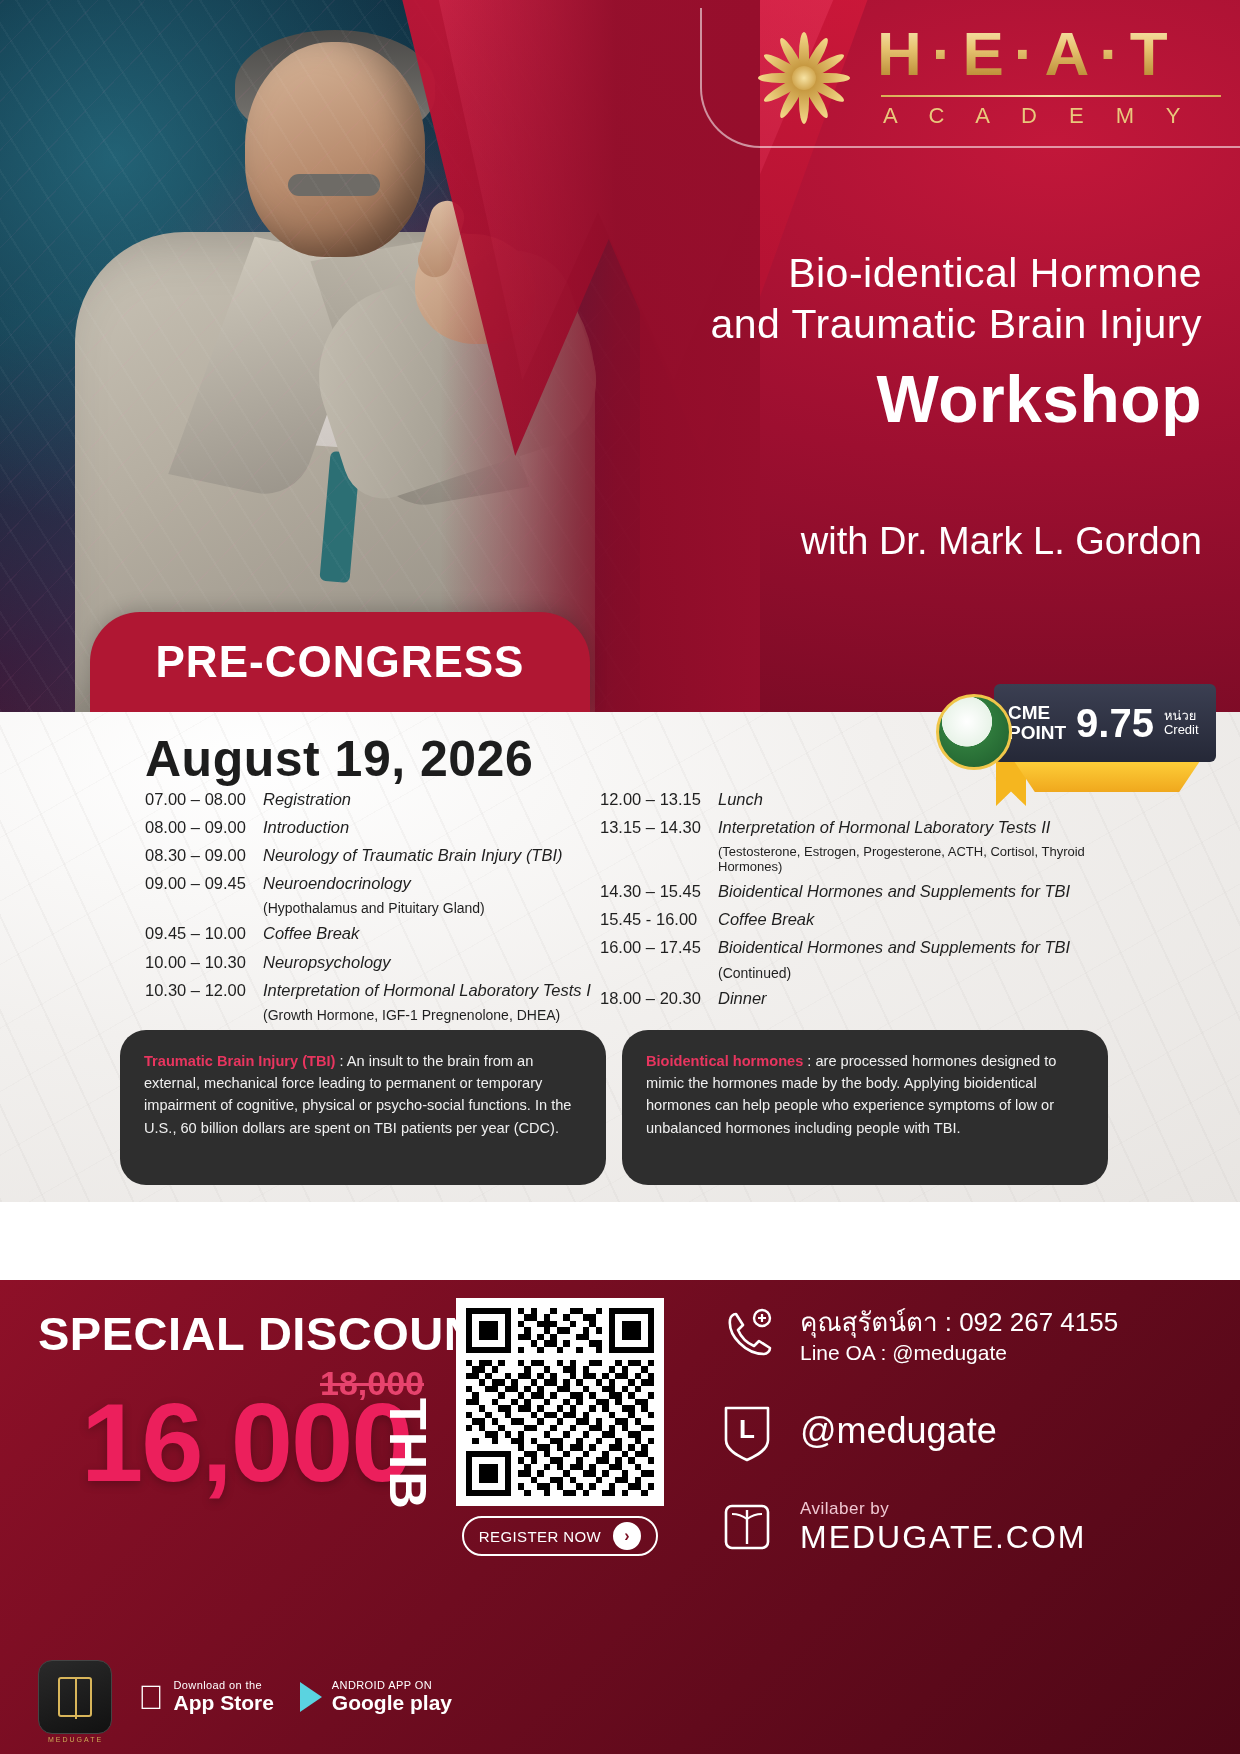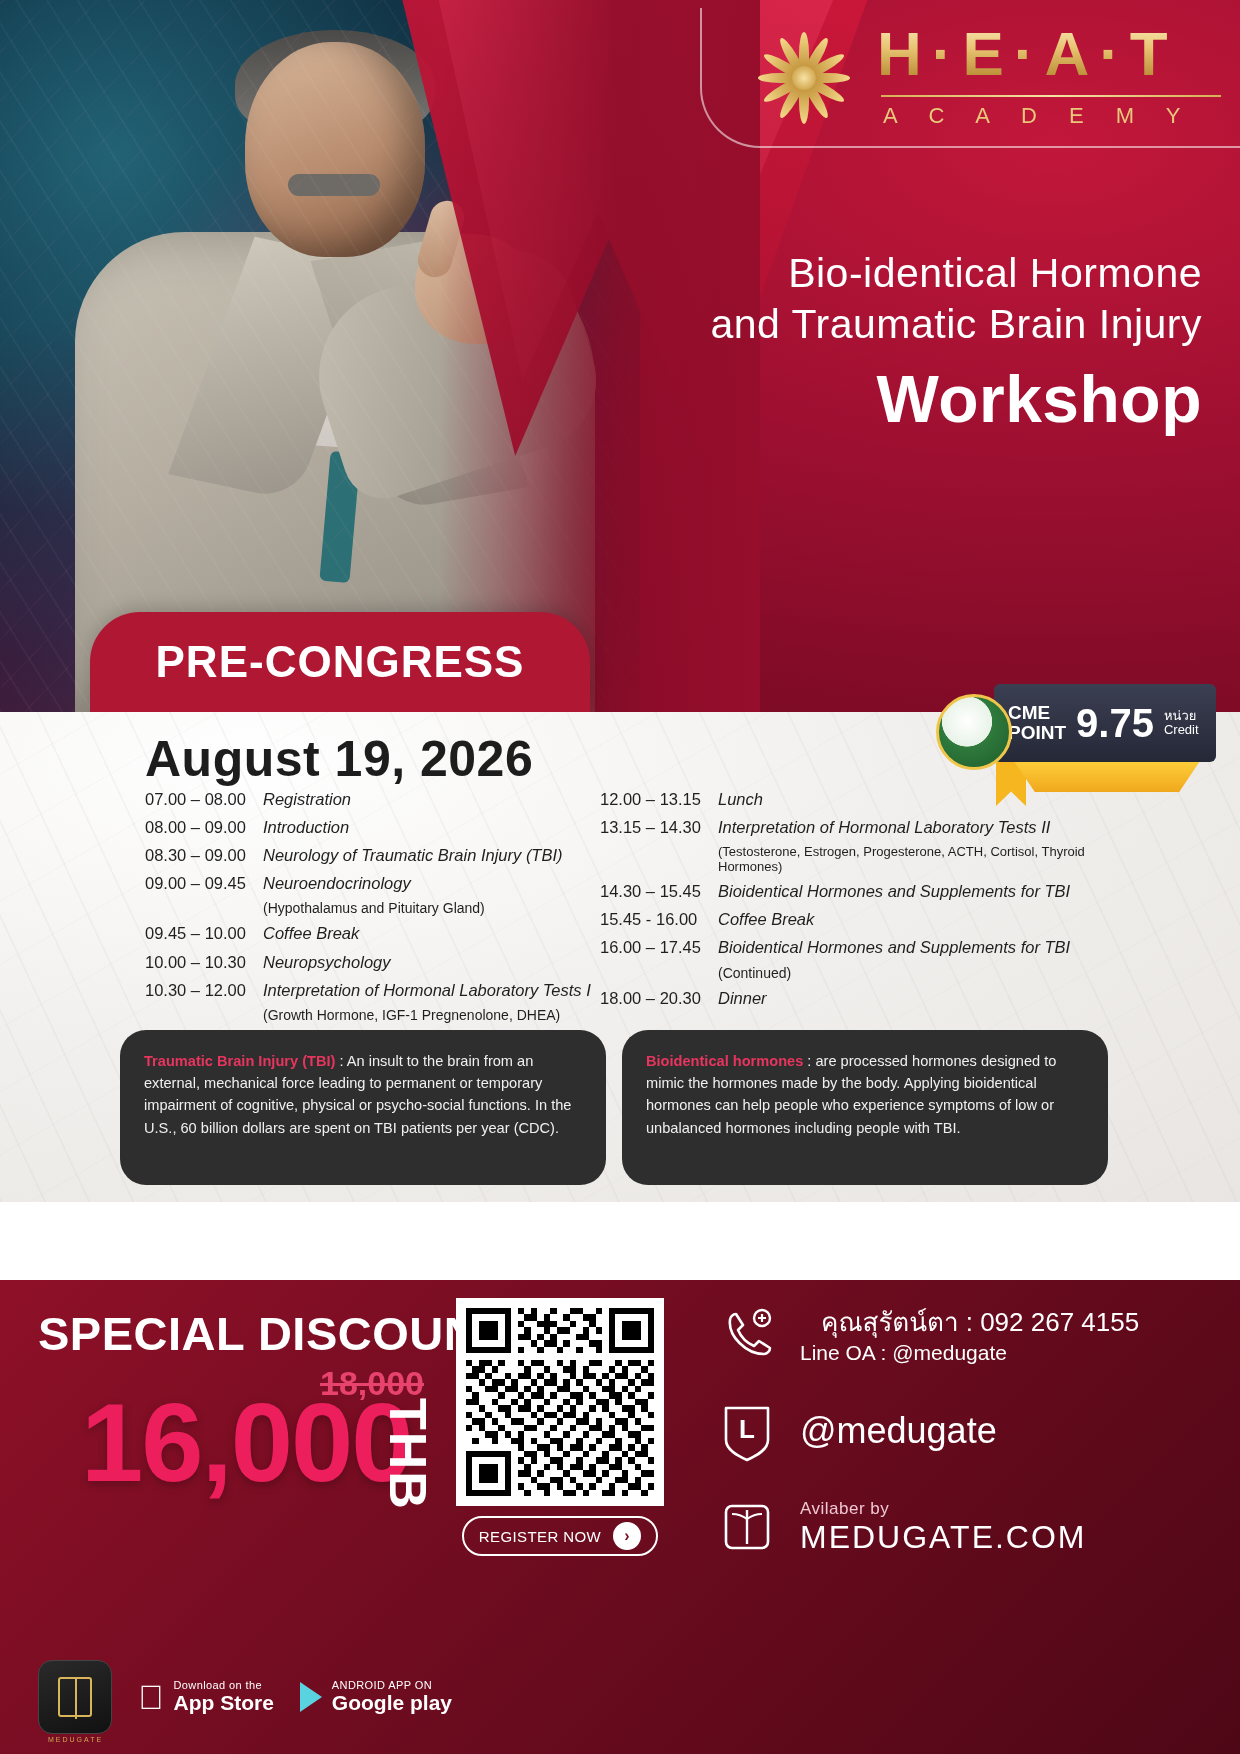--- a/index.html
+++ b/index.html
@@ -345,21 +345,21 @@
     display:flex; align-items:center; justify-content:center; font-size:16px; font-weight:700;
   }
 
   
   .contact {
     position:absolute; left:716px; top:24px; width: 500px; color:#fff;
   }
   .c-row { display:flex; align-items:center; gap:22px; margin-bottom: 34px; }
   .c-ico { width: 62px; height: 62px; flex:0 0 62px; position:relative; }
   .phone-ico svg, .line-ico svg, .book-ico svg { display:block; }
-  .c-text1 { font-size: 26px; line-height:1.35;margin-left:21px; }
+  .c-text1 { font-size: 26px; line-height:1.35; }
   .c-text2 { font-size: 21px; }
   .line-id { font-size: 36px; }
   .avail { font-size: 17px; color:#f0c8d2; letter-spacing:.5px; }
   .medugate { font-size: 32px; letter-spacing: 2px; }
 
   
   .stores { position:absolute; left:38px; top:380px; display:flex; align-items:center; gap:26px; }
   .store-logo {
     width: 74px; height: 74px; border-radius: 14px;
     background: linear-gradient(160deg,#2a2a2a,#111);
@@ -429,20 +429,21 @@
         <div class="logo-rule"></div>
         <div class="logo-acad">A C A D E M Y</div>
       </div>
     </div>
 
     <div class="hero-title">
       <div class="hero-l1">Bio-identical Hormone</div>
       <div class="hero-l2">and Traumatic Brain Injury</div>
       <div class="hero-workshop">Workshop</div>
     </div>
+    <div class="hero-with">with Dr. Mark L. Gordon</div>
 
     <div class="precongress">
       <span>PRE-CONGRESS</span>
     </div>
   </div>
 
   <div class="body-sec">
     <div class="marble"></div>
 
     <div class="date">August 19, 2026</div>

